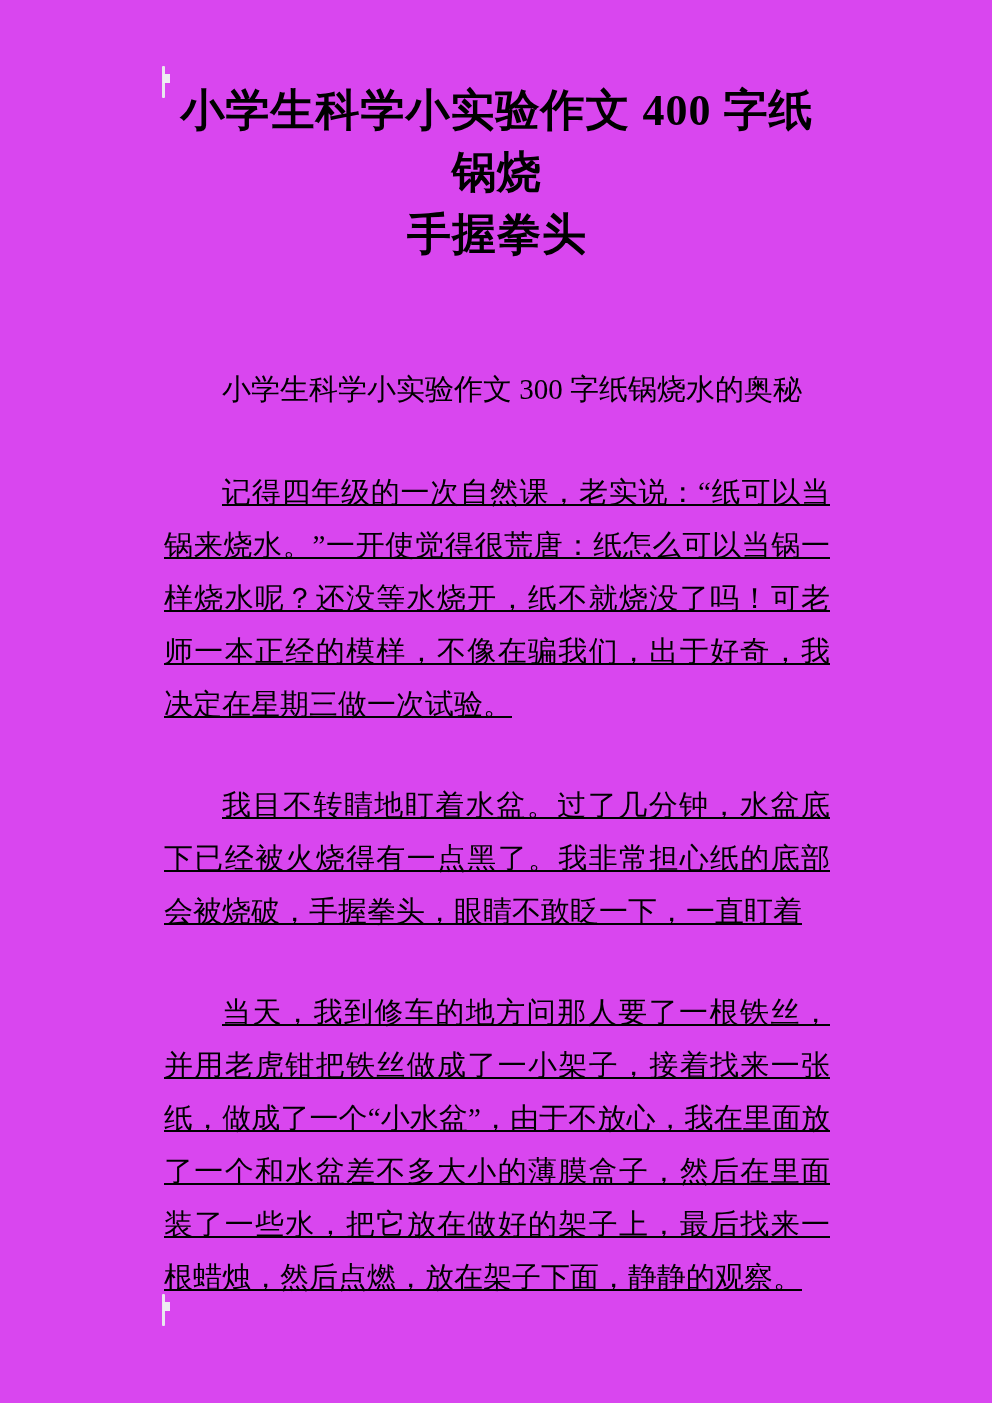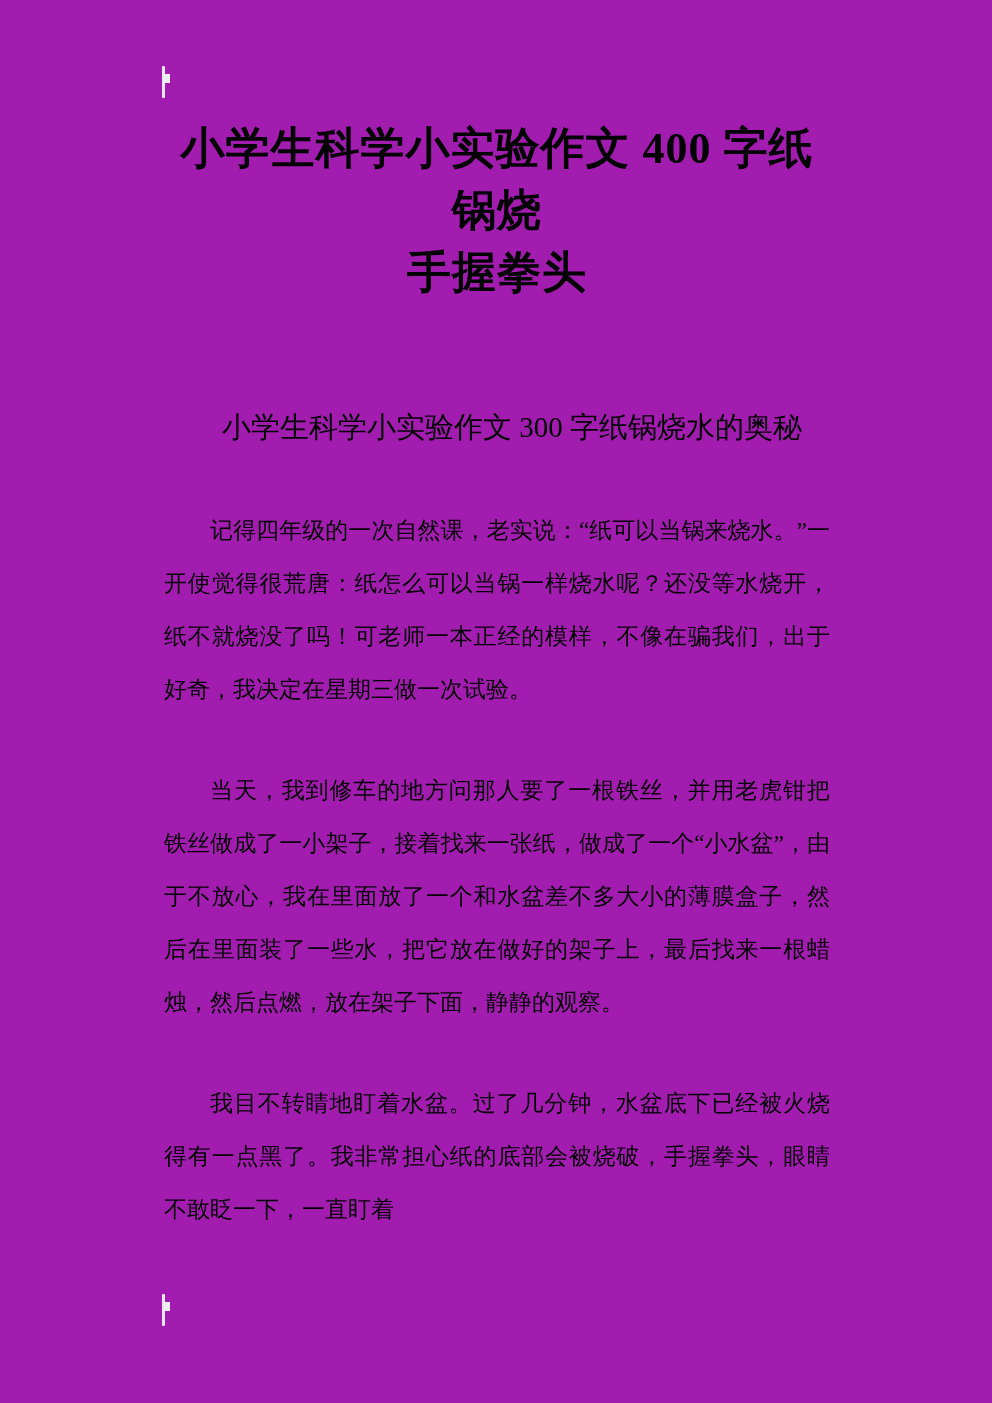--- a/index.html
+++ b/index.html
@@ -4,49 +4,50 @@
 <style>
   html, body {
     margin: 0;
     padding: 0;
     background: #ffffff;
   }
   .page {
     position: relative;
     width: 992px;
     height: 1403px;
-    background: #a21caf;
+    background: #d946ef;
     color: #000000;
     font-family: "Liberation Serif", "DejaVu Serif", serif;
     box-sizing: border-box;
-    padding: 118px 162px 0 164px;
+    padding: 80px 162px 0 164px;
     overflow: hidden;
   }
   .title {
     margin: 0;
     font-size: 44px;
     line-height: 62px;
     font-weight: 700;
     text-align: center;
     letter-spacing: 1px;
   }
   .subtitle {
     margin: 97px 0 0 0;
     font-size: 29px;
     line-height: 53px;
     text-indent: 2em;
     white-space: nowrap;
   }
   .para {
     width: 666px;
     margin: 48px 0 0 0;
-    font-size: 23px;
+    font-size: 29px;
     line-height: 53px;
     text-indent: 2em;
     text-align: justify;
+    text-decoration: underline;
   }
   .para.first {
     margin-top: 50px;
   }
   .edge-mark {
     position: absolute;
     left: 162px;
     width: 3px;
     height: 32px;
     background: #e9e7ee;
@@ -73,19 +74,19 @@
 
   <h1 class="title">
     <div>小学生科学小实验作文 400 字纸锅烧</div>
     <div>手握拳头</div>
   </h1>
 
   <p class="subtitle">小学生科学小实验作文 300 字纸锅烧水的奥秘</p>
 
   <p class="para first">记得四年级的一次自然课，老实说：“纸可以当锅来烧水。”一开使觉得很荒唐：纸怎么可以当锅一样烧水呢？还没等水烧开，纸不就烧没了吗！可老师一本正经的模样，不像在骗我们，出于好奇，我决定在星期三做一次试验。</p>
 
+  <p class="para">我目不转睛地盯着水盆。过了几分钟，水盆底下已经被火烧得有一点黑了。我非常担心纸的底部会被烧破，手握拳头，眼睛不敢眨一下，一直盯着</p>
+
   <p class="para">当天，我到修车的地方问那人要了一根铁丝，并用老虎钳把铁丝做成了一小架子，接着找来一张纸，做成了一个“小水盆”，由于不放心，我在里面放了一个和水盆差不多大小的薄膜盒子，然后在里面装了一些水，把它放在做好的架子上，最后找来一根蜡烛，然后点燃，放在架子下面，静静的观察。</p>
-
-  <p class="para">我目不转睛地盯着水盆。过了几分钟，水盆底下已经被火烧得有一点黑了。我非常担心纸的底部会被烧破，手握拳头，眼睛不敢眨一下，一直盯着</p>
 
   <div class="edge-mark bottom"></div>
 
 </div>
 
 </body></html>

